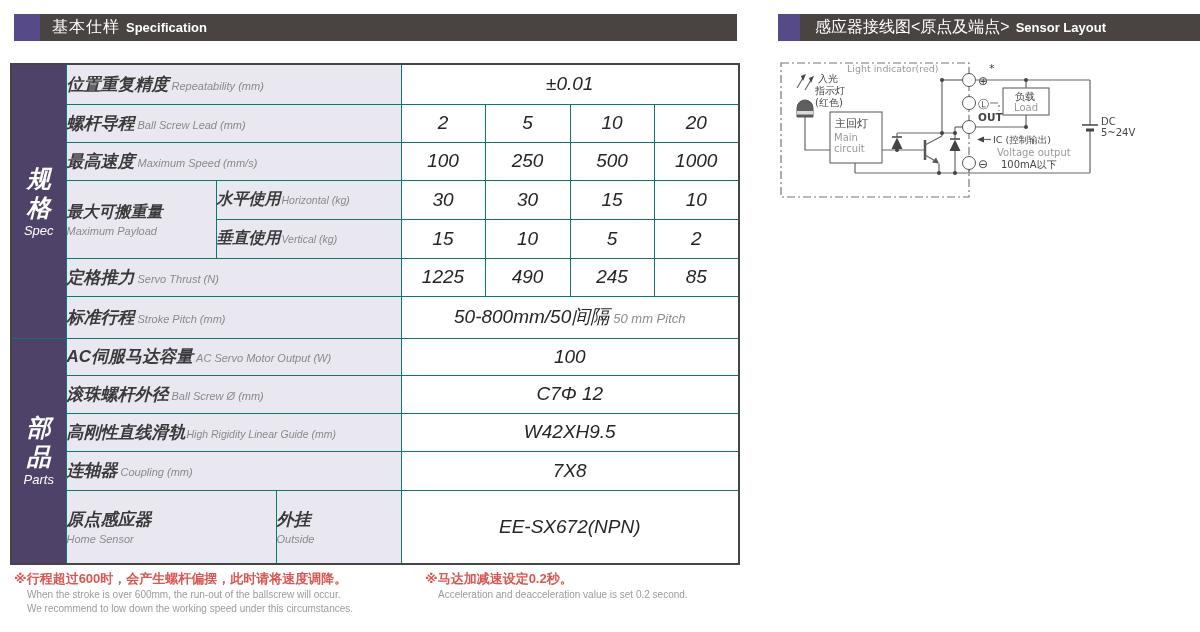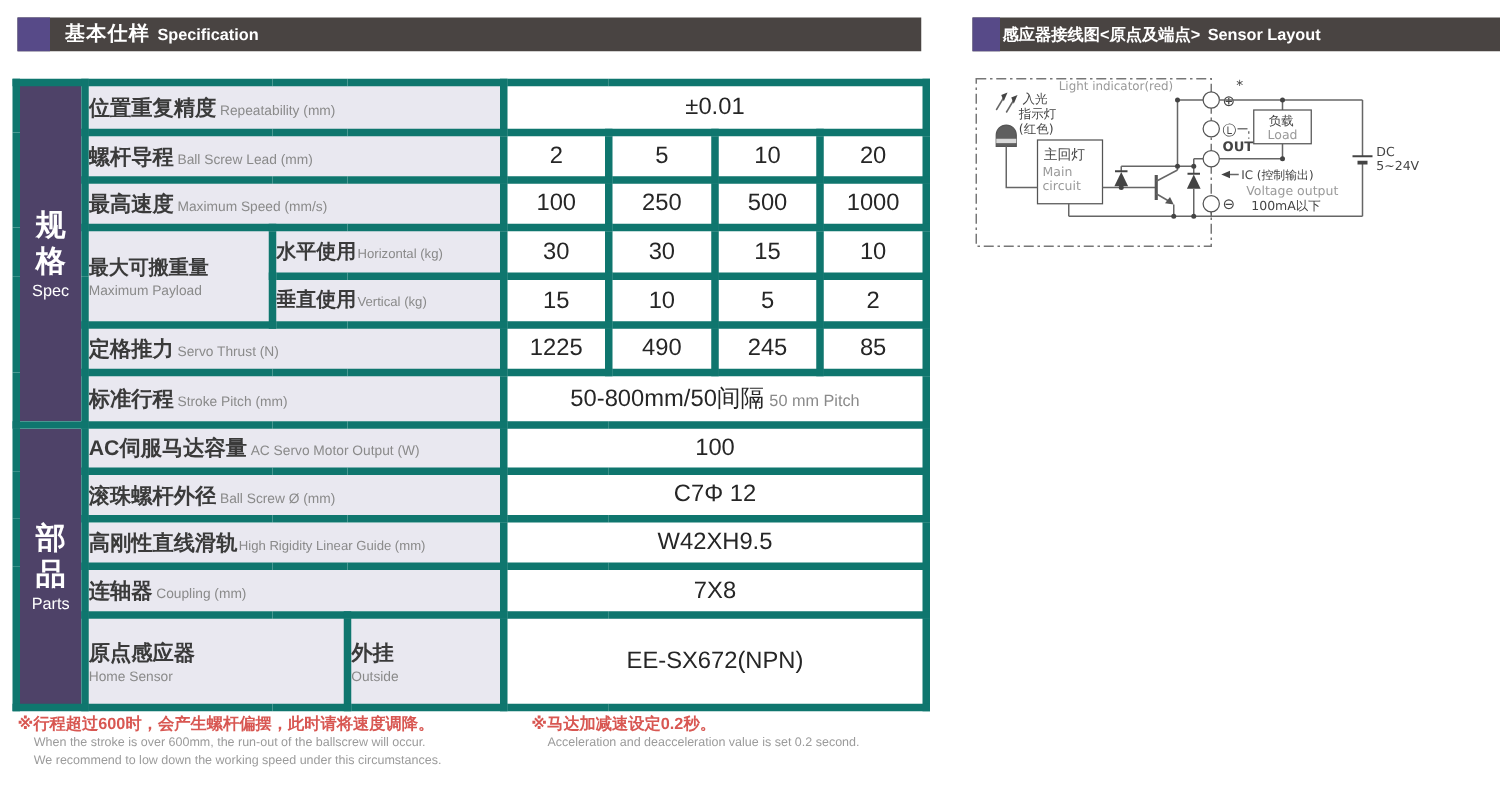--- a/index.html
+++ b/index.html
@@ -2,27 +2,27 @@
 <html><head>
 <meta charset="utf-8">
 <style>
   html,body{margin:0;padding:0;background:#fff;}
   #page{position:relative;width:1200px;height:632px;background:#fff;overflow:hidden;
         font-family:"Liberation Sans","DejaVu Sans",sans-serif;}
 
   
   .hbar{position:absolute;height:27px;background:#494442;display:flex;align-items:center;}
   .hbar .sq{height:27px;background:#574a88;flex:0 0 auto;}
-  .hbar .zh{color:#fff;font-weight:bold;font-size:16px;margin-left:12px;letter-spacing:1px;}
+  .hbar .zh{color:#fff;font-weight:normal;font-size:16px;margin-left:12px;letter-spacing:1px;}
   .hbar .en{color:#fff;font-weight:bold;font-size:13px;margin-left:6px;text-align:center;}
 
   
   table.spec{position:absolute;left:10px;top:63px;border-collapse:collapse;table-layout:fixed;
              border:2px solid #454545;}
-  table.spec td{border:6px solid #0f766e;padding:0;overflow:hidden;}
+  table.spec td{border:1px solid #0f766e;padding:0;overflow:hidden;font-style:italic;}
   td.side{background:#4e4268;color:#fff;text-align:center;vertical-align:middle;}
   .side-ch{font-size:24px;font-weight:bold;line-height:29px;}
   .side-en{font-size:13px;line-height:16px;margin-top:1px;}
   td.label,td.sublabel{background:#e9e8f0;vertical-align:middle;padding-left:11px;}
   .zh{font-size:17px;font-weight:bold;color:#3a3a3a;}
   .en{font-size:11px;color:#8a8a8a;margin-left:3px;}
   .blk .zh,.blk .en{display:block;margin-left:0;}
   .blk .en{margin-top:2px;}
   td.val{background:#fff;text-align:center;vertical-align:middle;font-size:19px;color:#262626;}
   .stroke-en{font-size:13px;color:#8a8a8a;margin-left:4px;}
@@ -45,21 +45,21 @@
 <div id="page">
 
   <div class="hbar" style="left:14px;top:14px;width:723px;">
     <div class="sq" style="width:26px;"></div>
     <span class="zh">基本仕样</span>
     <span class="en">Specification</span>
   </div>
 
   <div class="hbar" style="left:778px;top:14px;width:422px;">
     <div class="sq" style="width:22px;"></div>
-    <span class="zh" style="font-size:13px;margin-left:2px;letter-spacing:0;">感应器接线图&lt;原点及端点&gt;</span>
+    <span class="zh" style="font-size:16px;margin-left:15px;letter-spacing:0;">感应器接线图&lt;原点及端点&gt;</span>
     <span class="en">Sensor Layout</span>
   </div>
 
   <table class="spec">
     <colgroup>
       <col style="width:55px">
         <col style="width:150px">
         <col style="width:60px">
         <col style="width:125px">
       <col style="width:84px">

